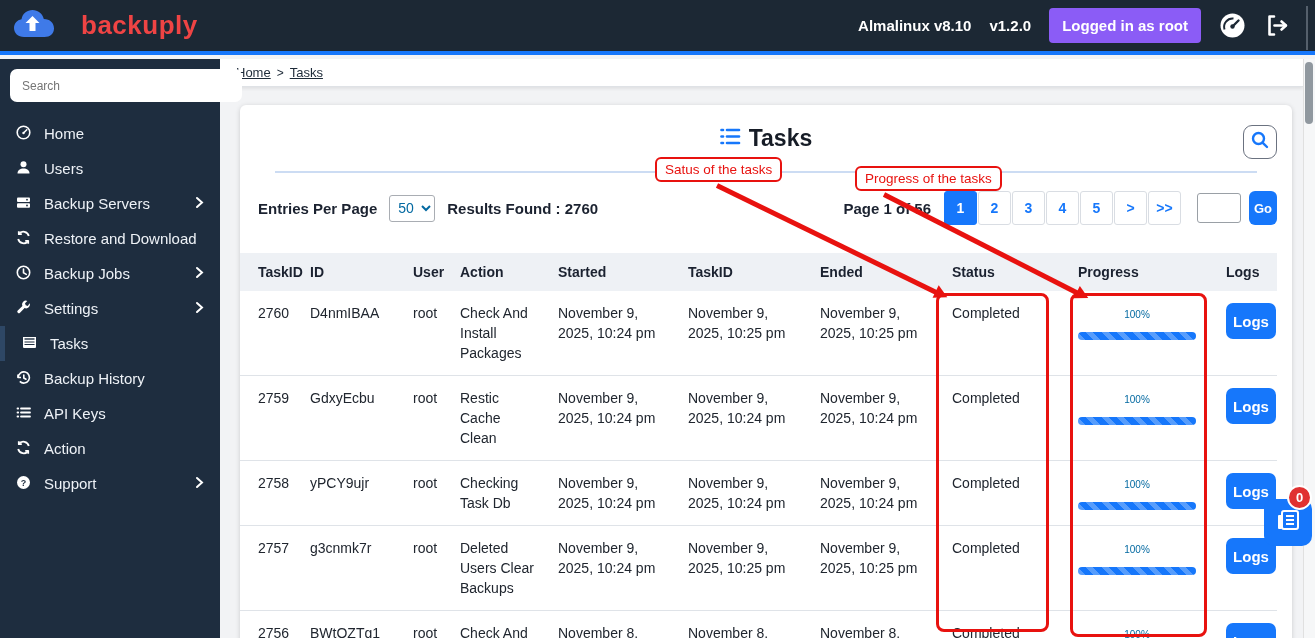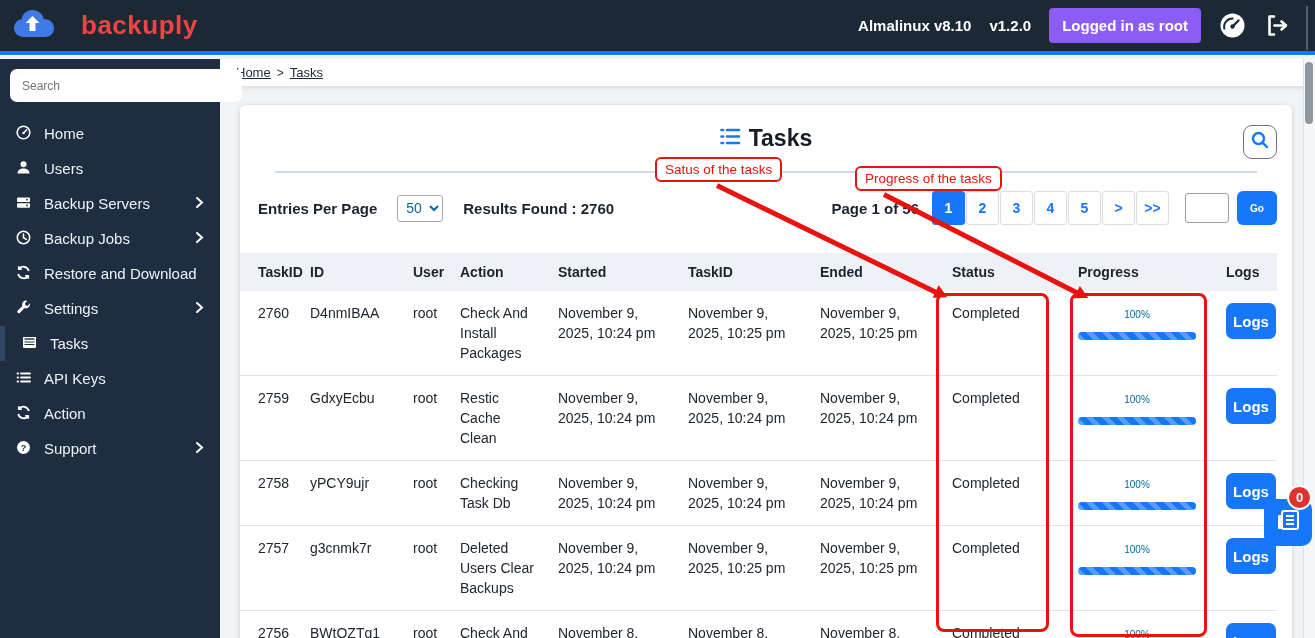--- a/index.html
+++ b/index.html
@@ -40,33 +40,33 @@
   .card { position:absolute; left:240px; top:105px; width:1052px; height:545px; background:#fff;
           border-radius:6px; box-shadow:0 1px 5px rgba(0,0,0,.16); z-index:5; }
   .title-row { position:relative; height:66px; display:flex; align-items:center; justify-content:center; gap:8px; }
   .page-title { font-size:23px; font-weight:700; color:#161c26; }
   .search-btn { position:absolute; right:15px; top:20px; width:34px; height:34px; background:#fff;
                 border:1.5px solid #6b7280; border-radius:9px; display:flex; align-items:center;
                 justify-content:center; cursor:pointer; }
   .title-divider { border:none; border-top:2px solid #ccdcf3; margin:0 35px; }
 
   .toolbar-row { display:flex; align-items:center; padding:18px 15px 14px 18px; }
-  .toolbar-left { display:flex; align-items:center; gap:20px; }
+  .toolbar-left { display:flex; align-items:center; gap:12px; }
   .toolbar-label, .results-found { font-size:15px; font-weight:700; color:#1b2230; }
   .entries-select { height:27px; border:1px solid #a9adb3; border-radius:3px; font-size:14px;
                     font-family:inherit; color:#0369a1; padding:0 4px; background:#fff; }
   .toolbar-right { margin-left:auto; display:flex; align-items:center; }
   .page-info { font-size:15px; font-weight:700; color:#1b2230; margin-right:12px; }
   .page-btn { width:33px; height:34px; border:1px solid #d9dde3; background:#fff; color:#1677fb;
               font-size:14px; font-weight:700; font-family:inherit; cursor:pointer; margin-left:1px; border-radius:3px; }
   .page-btn.active { background:#1677fb; color:#fff; border-color:#1677fb; }
   .goto-input { width:44px; height:30px; border:1px solid #9aa0a6; border-radius:3px; margin-left:16px;
                 font-family:inherit; font-size:14px; padding:0 6px; }
-  .go-btn { width:40px; height:34px; background:#1677fb; color:#fff; border:none; border-radius:6px;
-            font-size:10px; font-weight:700; font-family:inherit; margin-left:8px; cursor:pointer; }
+  .go-btn { width:28px; height:34px; background:#1677fb; color:#fff; border:none; border-radius:6px;
+            font-size:13px; font-weight:700; font-family:inherit; margin-left:8px; cursor:pointer; }
 
   
   table.tasks { width:1037px; border-collapse:collapse; table-layout:fixed; margin-top:14px; }
   table.tasks th { background:#eef1f5; text-align:left; font-size:14px; font-weight:700; color:#1b2230;
                    height:38px; padding:0 6px 0 18px; }
   table.tasks td { vertical-align:top; font-size:14px; color:#20262f; padding:12px 6px 12px 18px;
                    border-bottom:1px solid #dfe3e8; line-height:20px; }
   col.c-taskid{width:52px} col.c-id{width:103px} col.c-user{width:47px} col.c-action{width:98px}
   col.c-started{width:130px} col.c-updated{width:132px} col.c-ended{width:132px}
   col.c-status{width:126px} col.c-progress{width:148px} col.c-logs{width:69px}
@@ -167,56 +167,64 @@
             <rect x="1" y="8.3" width="13" height="4.4" rx="1"></rect>
             <circle cx="11" cy="10.5" r=".9" fill="#1e2d3f"></circle>
             <circle cx="11" cy="4.7" r=".9" fill="#1e2d3f"></circle>
           </svg></span>
       <span>Backup Servers</span>
       <span class="chev"><svg width="9" height="13" viewBox="0 0 9 13" fill="none" stroke="#fff" stroke-width="2" stroke-linecap="round">
             <polyline points="2,2 7,6.5 2,11"></polyline>
           </svg></span>
     </div>
     <div class="nav-item">
-      <span><svg width="15" height="15" viewBox="0 0 15 15" fill="none" stroke="#fff" stroke-width="1.6">
-            <circle cx="7.5" cy="7.5" r="6.2"></circle>
-            <polyline points="7.5,4 7.5,7.8 10.3,9.4" stroke-linecap="round"></polyline>
-          </svg></span>
-      <span>Backup Jobs</span>
-      <span class="chev"><svg width="9" height="13" viewBox="0 0 9 13" fill="none" stroke="#fff" stroke-width="2" stroke-linecap="round">
-            <polyline points="2,2 7,6.5 2,11"></polyline>
-          </svg></span>
-    </div>
-    <div class="nav-item">
       <span><svg width="15" height="15" viewBox="0 0 15 15" fill="none" stroke="#fff" stroke-width="1.8">
             <path d="M12.8 6a5.6 5.6 0 0 0-10-2"></path>
             <path d="M2.2 9a5.6 5.6 0 0 0 10 2"></path>
             <path d="M2.8 1.2v3h3" stroke-linejoin="round"></path>
             <path d="M12.2 13.8v-3h-3" stroke-linejoin="round"></path>
           </svg></span>
       <span>Restore and Download</span>
+    </div>
+    <div class="nav-item">
+      <span><svg width="15" height="15" viewBox="0 0 15 15" fill="none" stroke="#fff" stroke-width="1.6">
+            <circle cx="7.5" cy="7.5" r="6.2"></circle>
+            <polyline points="7.5,4 7.5,7.8 10.3,9.4" stroke-linecap="round"></polyline>
+          </svg></span>
+      <span>Backup Jobs</span>
+      <span class="chev"><svg width="9" height="13" viewBox="0 0 9 13" fill="none" stroke="#fff" stroke-width="2" stroke-linecap="round">
+            <polyline points="2,2 7,6.5 2,11"></polyline>
+          </svg></span>
     </div>
     <div class="nav-item">
       <span><svg width="15" height="15" viewBox="0 0 15 15" fill="#fff">
             <path d="M13.6 3.2a3.8 3.8 0 0 1-5 4.9L4 12.7a1.5 1.5 0 0 1-2.2-2.2l4.6-4.6a3.8 3.8 0 0 1 4.9-5L9 3.2l.7 2.1 2.1.7z"></path>
           </svg></span>
       <span>Settings</span>
       <span class="chev"><svg width="9" height="13" viewBox="0 0 9 13" fill="none" stroke="#fff" stroke-width="2" stroke-linecap="round">
             <polyline points="2,2 7,6.5 2,11"></polyline>
           </svg></span>
     </div>
     <div class="nav-item active">
       <span><svg width="15" height="15" viewBox="0 0 15 15">
             <rect x="1" y="2" width="13" height="11" rx="1" fill="#fff"></rect>
             <rect x="1" y="2" width="13" height="3" fill="#fff"></rect>
             <line x1="2.5" y1="7" x2="12.5" y2="7" stroke="#1e2d3f" stroke-width="1"></line>
             <line x1="2.5" y1="9.5" x2="12.5" y2="9.5" stroke="#1e2d3f" stroke-width="1"></line>
             <line x1="2.5" y1="4" x2="12.5" y2="4" stroke="#1e2d3f" stroke-width="1.4"></line>
           </svg></span>
       <span>Tasks</span>
+    </div>
+    <div class="nav-item">
+      <span><svg width="15" height="15" viewBox="0 0 15 15" fill="none" stroke="#fff" stroke-width="1.6">
+            <path d="M2.2 7.5a5.6 5.6 0 1 1 1.6 3.9"></path>
+            <path d="M2 4.5v3h3" stroke-linejoin="round"></path>
+            <polyline points="7.8,5 7.8,8 10,9.2" stroke-linecap="round"></polyline>
+          </svg></span>
+      <span>Backup History</span>
     </div>
     <div class="nav-item">
       <span><svg width="15" height="15" viewBox="0 0 15 15" stroke="#fff" stroke-width="1.8" stroke-linecap="round">
             <line x1="5" y1="3.5" x2="14" y2="3.5"></line>
             <line x1="5" y1="7.5" x2="14" y2="7.5"></line>
             <line x1="5" y1="11.5" x2="14" y2="11.5"></line>
             <line x1="1.5" y1="3.5" x2="2.2" y2="3.5"></line>
             <line x1="1.5" y1="7.5" x2="2.2" y2="7.5"></line>
             <line x1="1.5" y1="11.5" x2="2.2" y2="11.5"></line>
           </svg></span>

